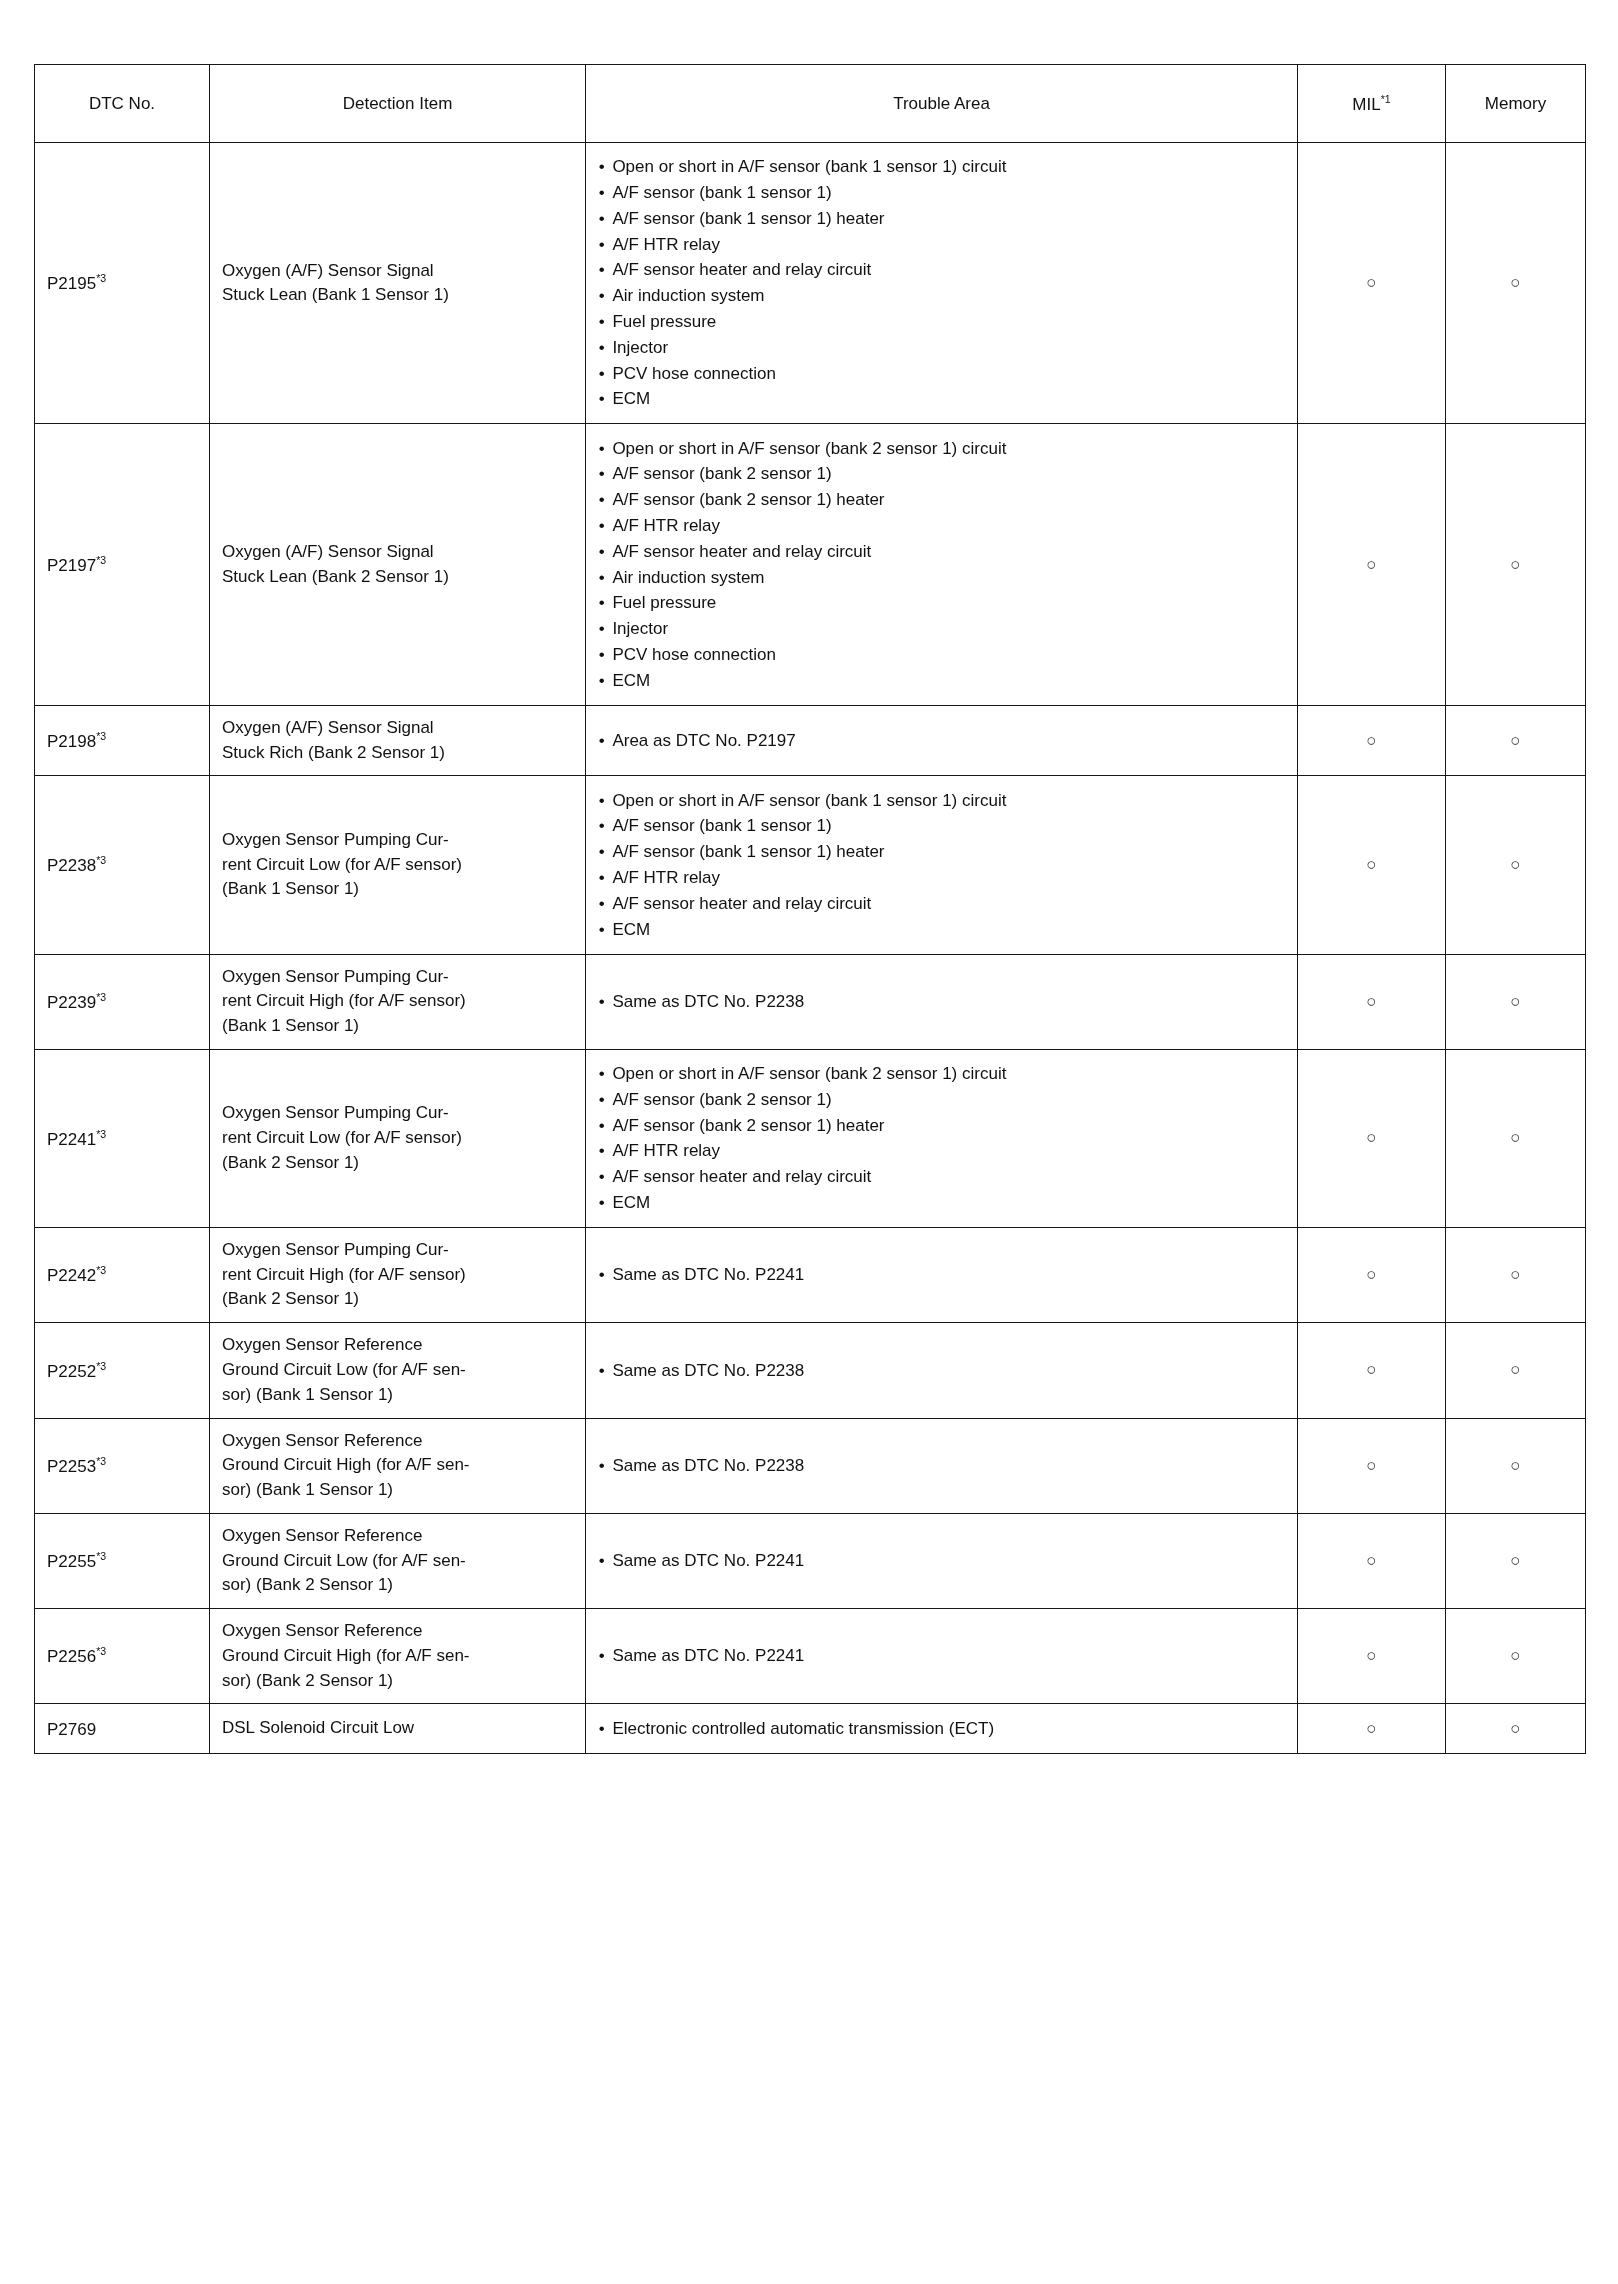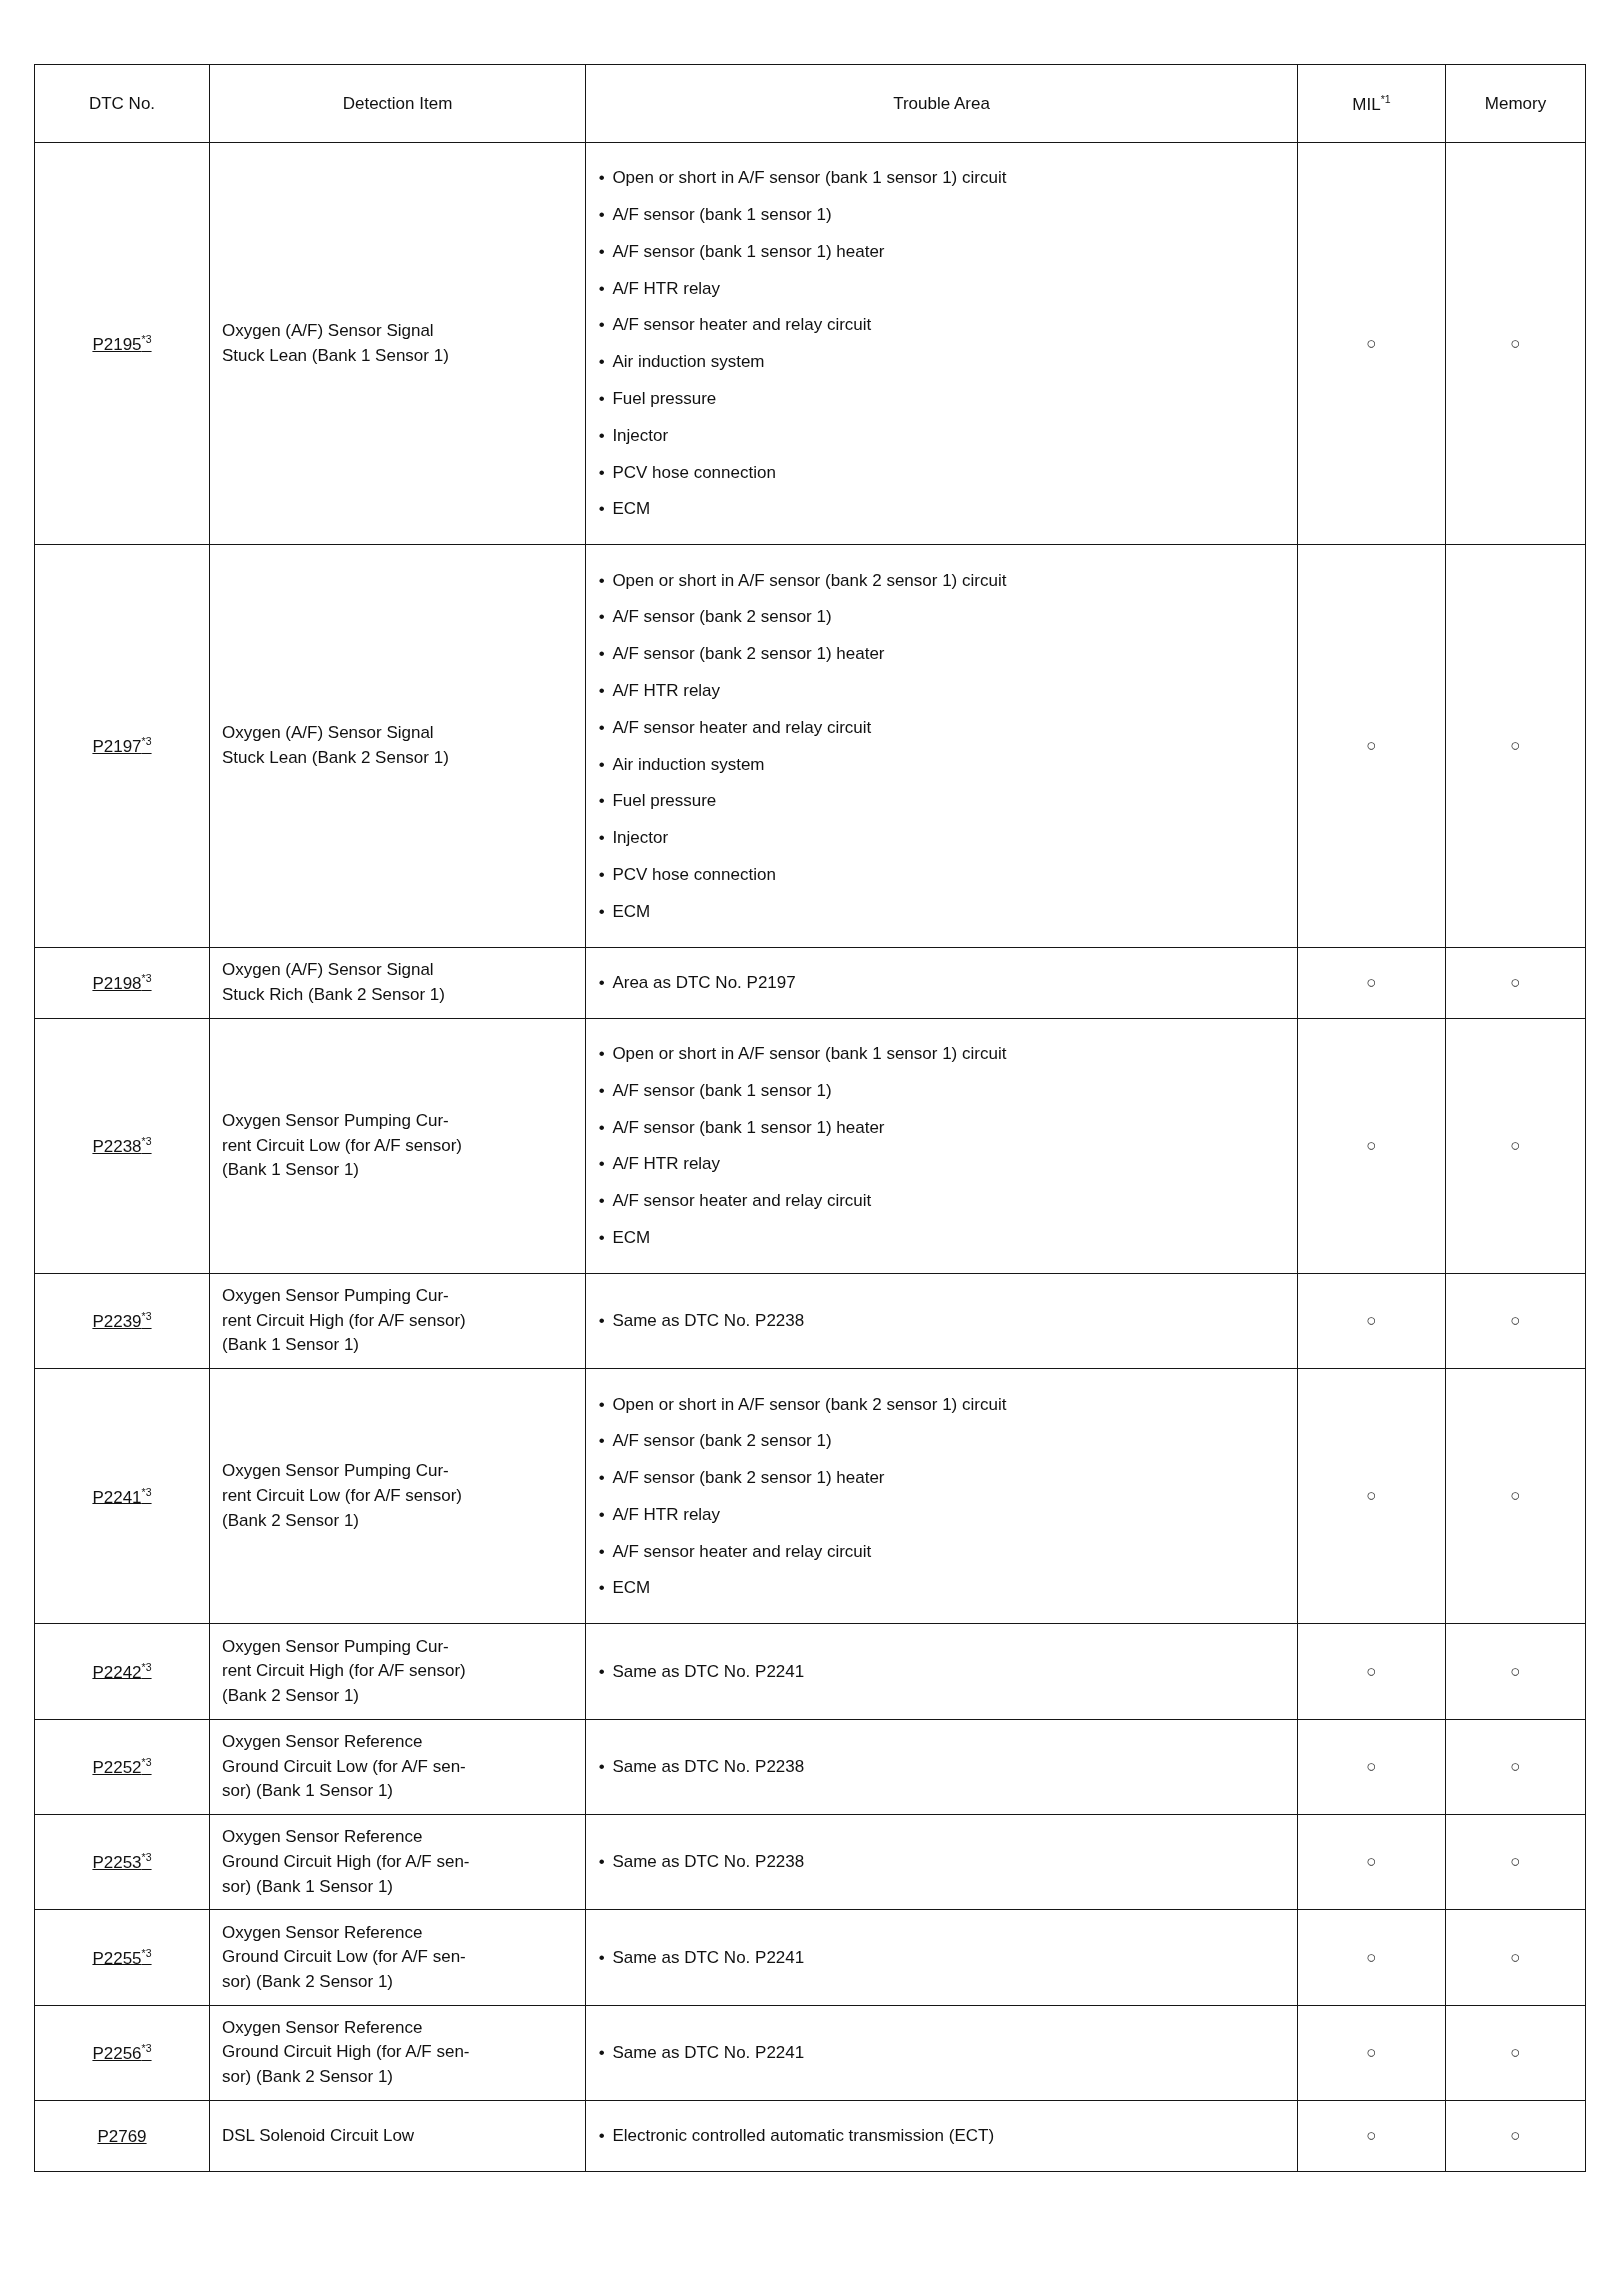--- a/index.html
+++ b/index.html
@@ -28,32 +28,32 @@
     height: 78px;
     text-align: center;
     vertical-align: middle;
     padding: 5.1px;
   }
   .dtc-table td {
     font-size: 17px;
     vertical-align: middle;
     padding: 10.2px 12px;
   }
-  .cell-dtc { text-align: center; text-decoration: underline; }
+  .cell-dtc { text-align: left; }
   .cell-detection {
     white-space: pre-line;
     line-height: 1.45;
     margin-top: 12px;
   }
   .cell-trouble { padding: 8.5px 8.5px 8.5px 10.2px; }
   .bullet-item {
     position: relative;
     padding-left: 14.4px;
     line-height: 1.4;
-    margin: 13px 0;
+    margin: 2px 0;
   }
   .bullet-item::before {
     content: "\2022";
     position: absolute;
     left: 0.8px;
   }
   .cell-mark {
     text-align: center;
     font-size: 21px;
     color: #333333;

